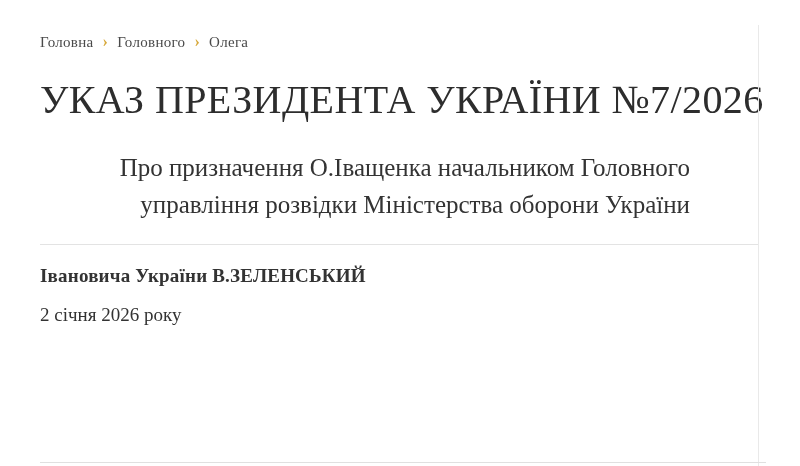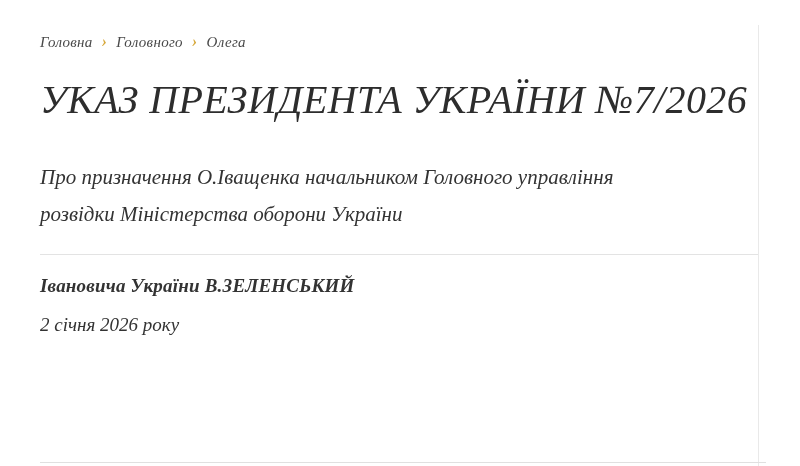--- a/index.html
+++ b/index.html
@@ -1,15 +1,15 @@
 <!DOCTYPE html>
 <html><head>
 <meta charset="utf-8">
 <style>
-  * { margin: 0; padding: 0; box-sizing: border-box; font-style: italic; }
+  * { margin: 0; padding: 0; box-sizing: border-box; }
   html, body { background: #ffffff; }
   .page {
     position: relative;
     width: 800px;
     height: 466px;
     background: #ffffff;
     overflow: hidden;
     font-family: "Liberation Serif", "DejaVu Serif", serif;
     color: #333333;
   }
@@ -42,26 +42,27 @@
   .doc-title {
     margin-top: 25px;
     font-size: 40px;
     font-weight: 400;
     letter-spacing: 0.4px;
     color: #2d2d2d;
     white-space: nowrap;
   }
   
   .doc-subtitle {
-    margin-top: 36px;
-    font-size: 21px;
+    margin-top: 26px;
+    font-size: 25px;
     font-weight: 400;
     line-height: 37px;
     max-width: 650px;
     color: #333333;
+    text-align: right;
   }
   
   .divider {
     margin-top: 21px;
     height: 1px;
     background: #e3e3e3;
     width: 718px;
     border: none;
   }
   

